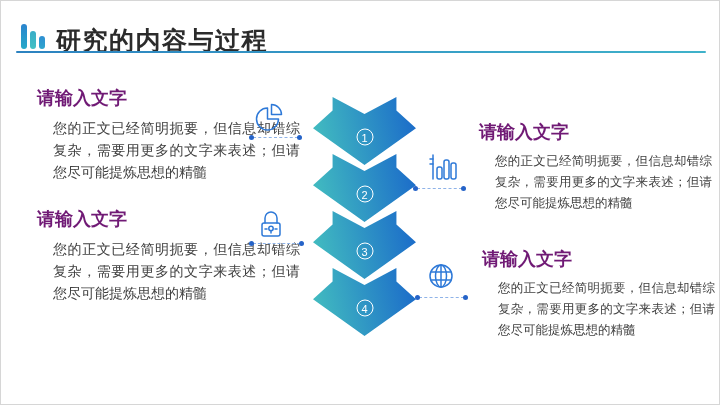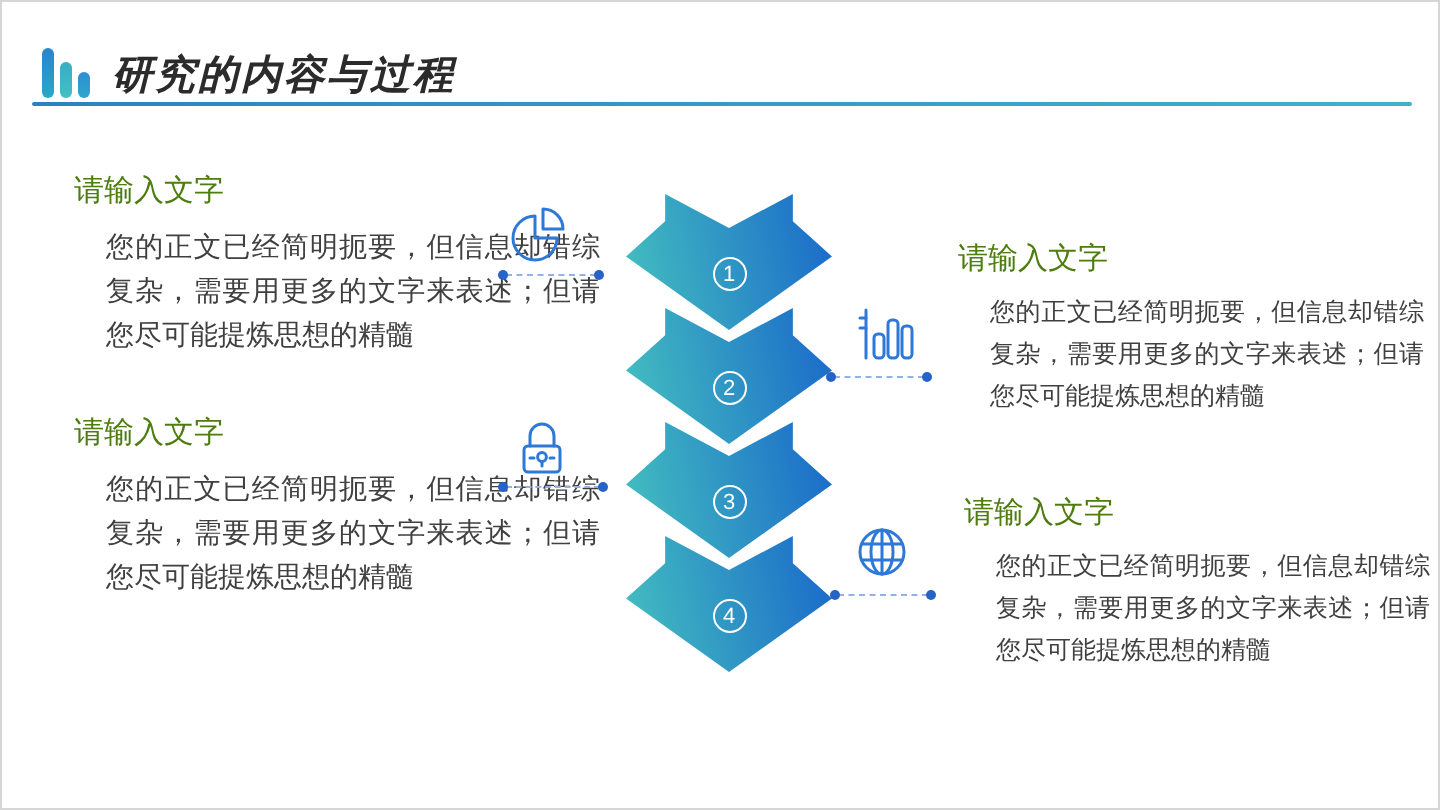--- a/index.html
+++ b/index.html
@@ -9,22 +9,22 @@
     border:1px solid #d6d6d6; overflow:hidden;
     font-family:"Liberation Sans","DejaVu Sans",sans-serif;
   }
   
   .logo { position:absolute; left:20px; top:22px; width:26px; height:26px; }
   .logo span { position:absolute; bottom:0; width:5.5px; border-radius:3px; }
   .logo .b1 { left:0;  height:25px; background:linear-gradient(180deg,#2a84ce,#27a9c9); }
   .logo .b2 { left:9px; height:18px; background:linear-gradient(180deg,#38adc8,#43c0c3); }
   .logo .b3 { left:18px; height:13px; background:linear-gradient(180deg,#2e8ed2,#2fa6cd); }
   .title {
-    position:absolute; left:55px; top:23px; font-size:20px; font-weight:bold;
-    color:#2b2b2b; letter-spacing:1.5px; white-space:nowrap;font-style:italic;
+    position:absolute; left:55px; top:23px; font-size:25px; font-weight:bold;
+    color:#2b2b2b; letter-spacing:1.5px; white-space:nowrap;
   }
   .subtitle {
     position:absolute; left:246px; top:31px; font-size:8.5px; color:#9a9a9a;
     letter-spacing:2.6px; white-space:nowrap;
   }
   .header-rule {
     position:absolute; left:15px; top:50px; width:690px; height:2px;
     background:linear-gradient(90deg,#2c82c0,#3fb2ca); border-radius:1px;
   }
   
@@ -34,21 +34,21 @@
     clip-path:polygon(19% 0,50% 25%,81% 0,81% 20%,100% 46%,50% 100%,0 46%,19% 20%);
   }
   .a1 { top:96px; } .a2 { top:153px; } .a3 { top:210px; } .a4 { top:267px; }
   .step-circle {
     position:absolute; left:50%; top:40px; transform:translate(-50%,-50%);
     width:17px; height:17px; border:1.5px solid #ffffff; border-radius:50%;
     color:#ffffff; font-size:11px; line-height:17px; text-align:center;
   }
   
   .block { position:absolute; }
-  .block-heading { font-size:15px; font-weight:normal; color:#4d7c0f; margin-bottom:7px; }
+  .block-heading { font-size:18px; font-weight:bold; color:#701a75; margin-bottom:7px; }
   .block-body { color:#404040; text-align:justify;margin-left:16px; }
   .block-left  { left:36px; width:263px; }
   .block-left  .block-body { font-size:14px; line-height:22px; }
   .block-right { width:233px; }
   .block-right .block-body { font-size:12.5px; line-height:21px; }
   .p1 { top:85px; } .p3 { top:206px; }
   .p2 { left:478px; top:119px; } .p4 { left:481px; top:246px; }
   
   .connector { position:absolute; height:5px; }
   .connector .line { position:absolute; top:2px; left:4px; right:4px; border-top:1px dashed #8fb3e8; }

